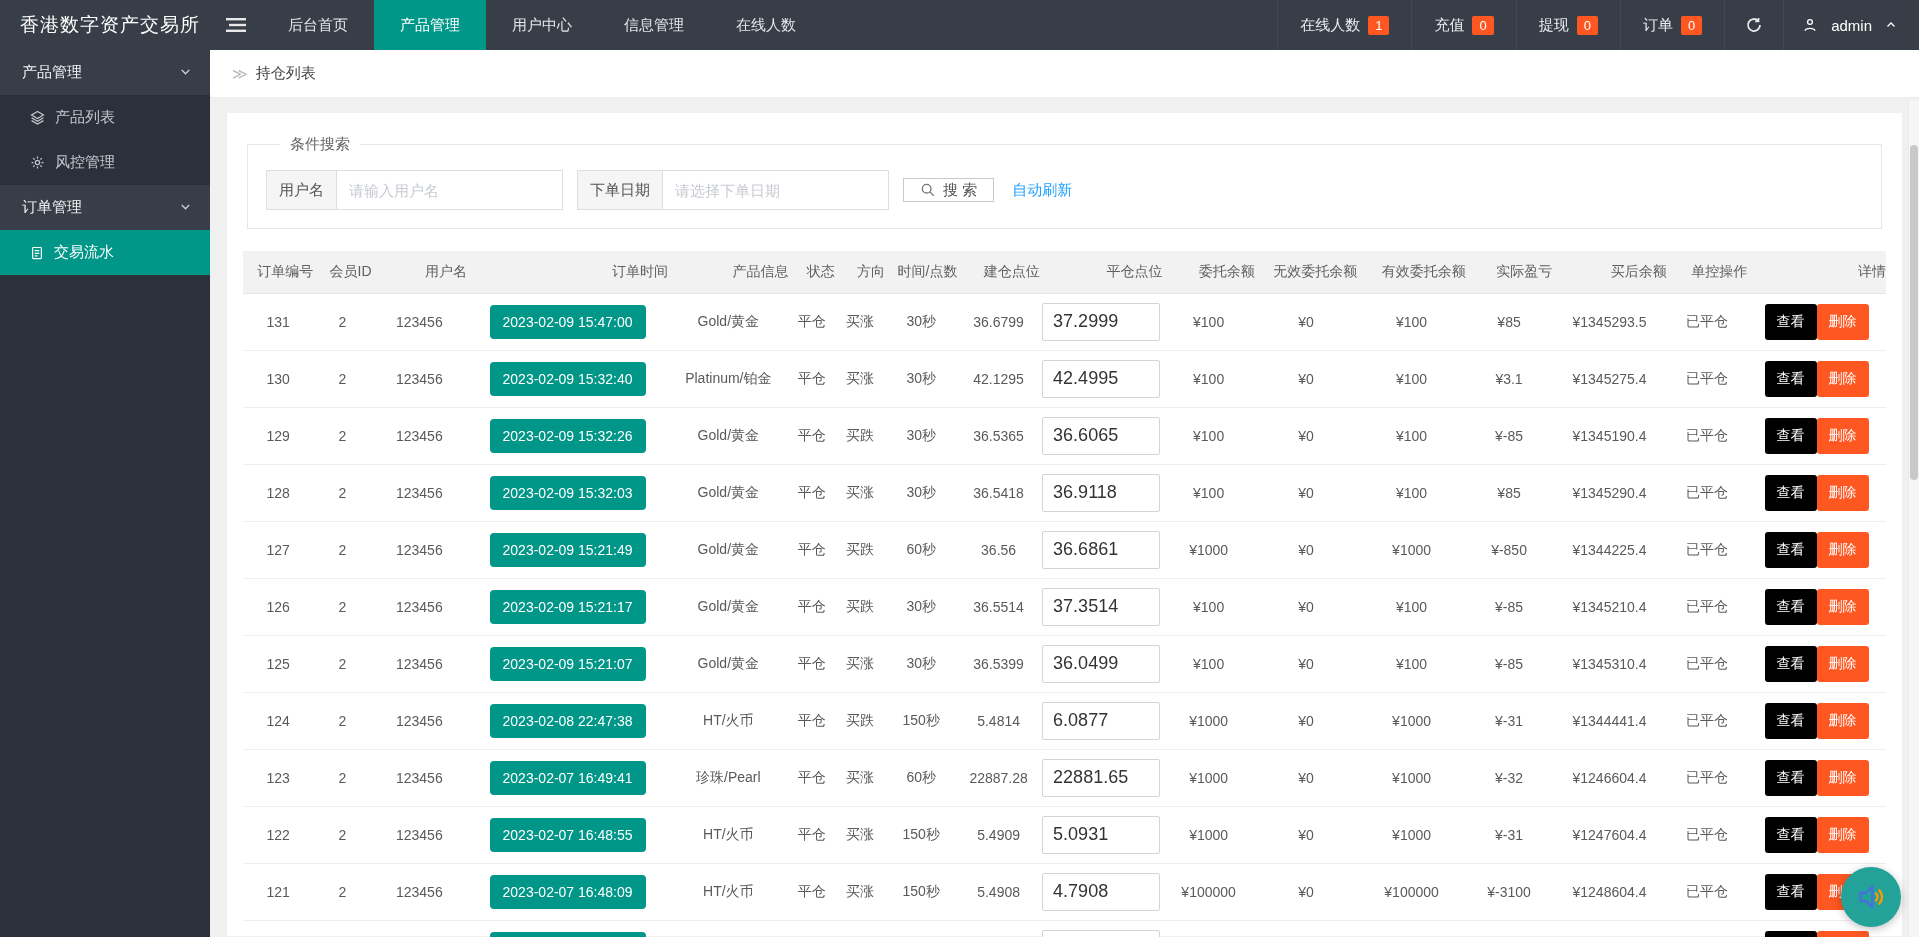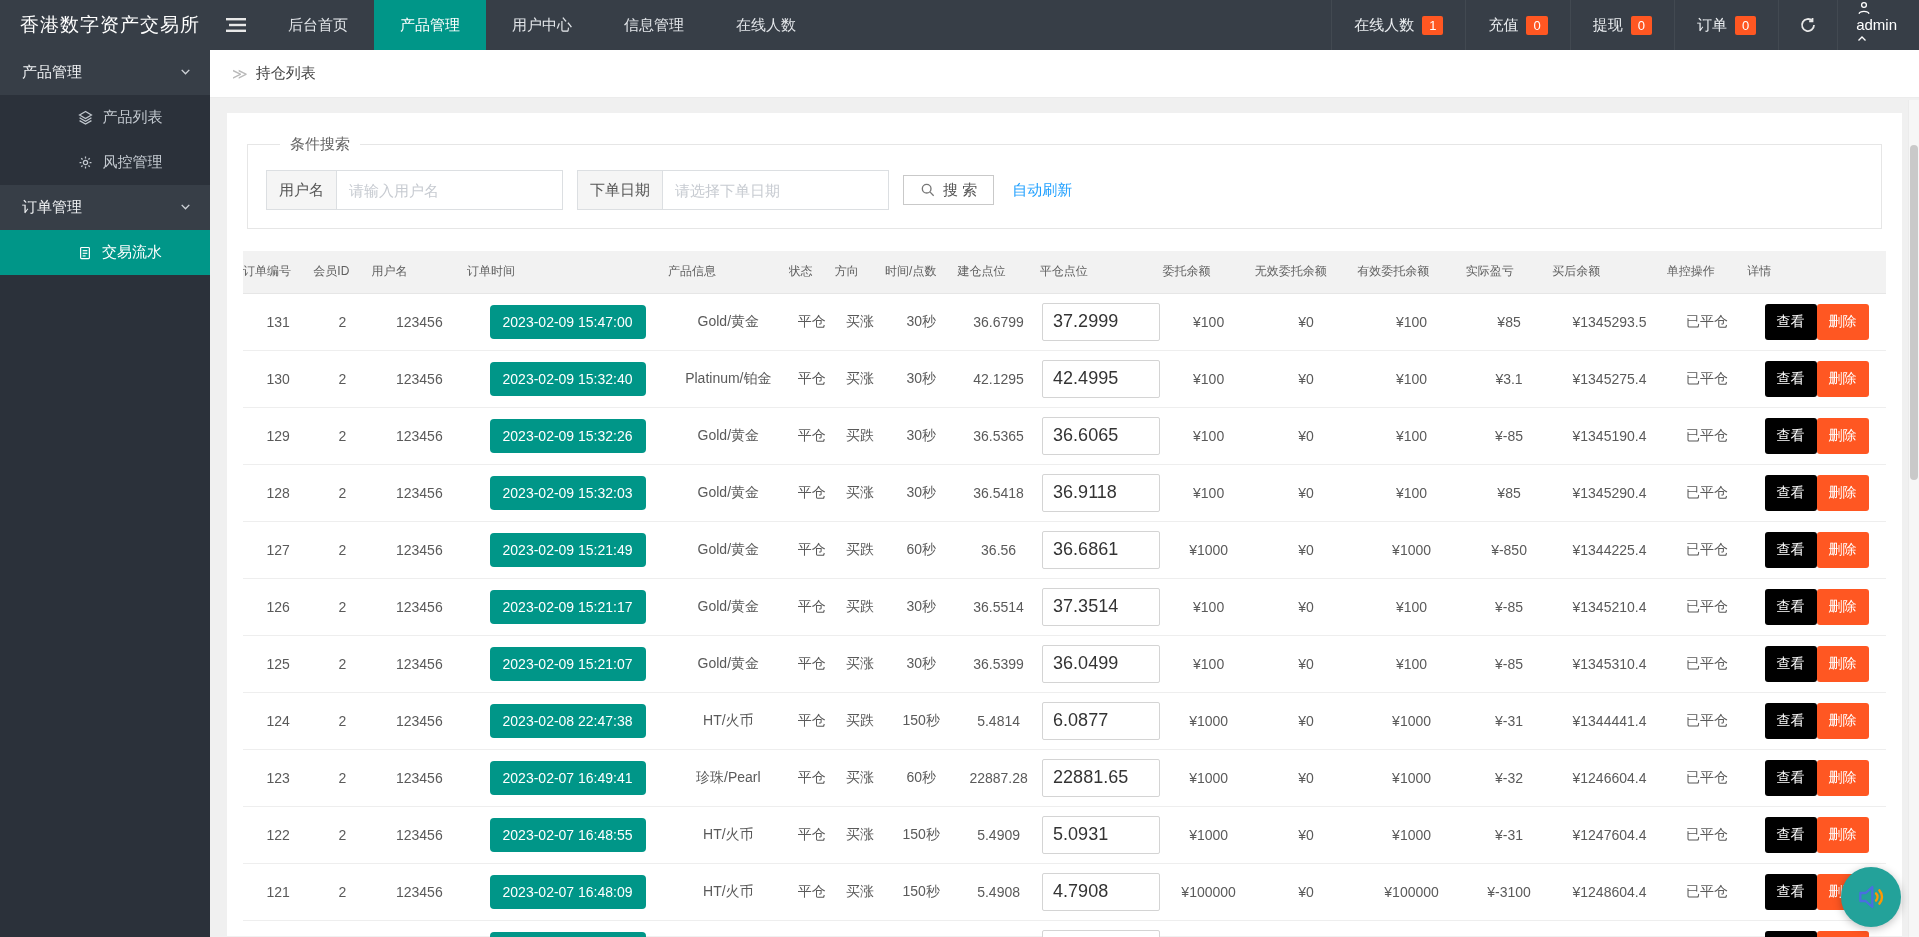--- a/index.html
+++ b/index.html
@@ -10,53 +10,53 @@
   .navbar { position:relative; height:50px; background:#373e47; display:flex; align-items:stretch; color:#fff; z-index:5; }
   .brand { width:210px; display:flex; align-items:center; padding-left:20px; font-size:19px; color:#fff; letter-spacing:1px; white-space:nowrap; }
   .nav-burger { width:52px; display:flex; align-items:center; justify-content:center; cursor:pointer; color:#e8e8e8; }
   .nav-menu { display:flex; align-items:stretch; }
   .nav-item { display:flex; align-items:center; padding:0 26px; color:#e3e6ea; cursor:pointer; font-size:15px; }
   .nav-item.active { background:#009688; color:#fff; }
   .nav-right { margin-left:auto; display:flex; align-items:stretch; }
   .nav-stat { display:flex; align-items:center; gap:8px; padding:0 22px; border-left:1px solid rgba(255,255,255,.06); cursor:pointer; font-size:15px; color:#eceff2; }
   .badge { background:#ff5722; color:#fff; font-size:13px; line-height:1; padding:3px 7px; border-radius:2px; }
   .nav-icon-btn { display:flex; align-items:center; padding:0 20px; border-left:1px solid rgba(255,255,255,.06); cursor:pointer; color:#e8e8e8; }
-  .nav-user { display:flex; gap:0; padding:0 22px 0 18px; border-left:1px solid rgba(255,255,255,.06); cursor:pointer; font-size:15px;flex-direction:column; }
+  .nav-user { display:flex; align-items:center; gap:13px; padding:0 22px 0 18px; border-left:1px solid rgba(255,255,255,.06); cursor:pointer; font-size:15px; }
 
   
   .main { display:flex; height:887px; }
   .sidebar { width:210px; background:#373e47; flex:none; display:flex; flex-direction:column; }
   .side-group { height:45px; display:flex; align-items:center; justify-content:space-between; padding:0 18px 0 22px; color:#f0f2f4; font-size:15px; cursor:pointer; background:#373e47; }
-  .side-item { height:45px; display:flex; align-items:center; gap:10px; padding-left:30px; color:#c2c8cf; font-size:15px; cursor:pointer; background:#2b313a;justify-content:center; }
+  .side-item { height:45px; display:flex; align-items:center; gap:10px; padding-left:30px; color:#c2c8cf; font-size:15px; cursor:pointer; background:#2b313a; }
   .side-item.active { background:#009688; color:#fff; }
   .side-item .ic { display:flex; align-items:center; }
   .side-rest { flex:1; background:#2b313a; }
   .sidebar .grp-chev { color:#cfd3d8; }
 
   .content { flex:1; display:flex; flex-direction:column; overflow:hidden; position:relative; }
   .breadcrumb-bar { height:48px; background:#fff; border-bottom:1px solid #ececec; display:flex; align-items:center; padding-left:22px; gap:8px; flex:none; }
   .crumb-caret { color:#b9b9b9; font-size:15px; }
   .crumb-title { color:#444; font-size:15px; }
   .page { flex:1; padding:14px 16px 0 16px; overflow:hidden; }
   .card { background:#fff; border:1px solid #f0f0f0; height:100%; padding:16px 16px 0 16px; }
 
   
   fieldset.search { border:1px solid #e6e6e6; margin:6px 4px 0 4px; padding:16px 18px 18px 18px; }
   fieldset.search legend { color:#666; font-size:15px; padding:0 10px; margin-left:14px; }
   .form-row { display:flex; align-items:center; gap:14px; }
   .input-group { display:flex; border:1px solid #dcdfe2; height:40px; background:#fff; }
   .input-group .ig-label { background:#f5f5f5; border-right:1px solid #dcdfe2; display:flex; align-items:center; padding:0 12px; color:#555; white-space:nowrap; font-size:15px; }
   .input-group input { border:none; outline:none; width:225px; padding:0 12px; font-size:15px; color:#333; font-family:inherit; }
   .input-group input::placeholder { color:#c7cbd1; }
-  .btn-search { display:flex; align-items:center; gap:7px; height:30px; padding:0 16px; background:#fff; border:1px solid #c9c9c9; color:#555; font-size:15px; cursor:pointer; font-family:inherit; }
+  .btn-search { display:flex; align-items:center; gap:7px; height:24px; padding:0 16px; background:#fff; border:1px solid #c9c9c9; color:#555; font-size:15px; cursor:pointer; font-family:inherit; }
   .link-refresh { color:#1e9fff; font-size:15px; cursor:pointer; margin-left:4px; text-decoration:none; }
 
   
   table.grid { width:100%; border-collapse:collapse; table-layout:fixed; margin-top:22px; }
-  table.grid th { background:#f2f2f2; height:42px; font-weight:normal; color:#5f5f5f; font-size:12px; text-align:left; border-bottom:1px solid #e6e6e6; white-space:nowrap; overflow:hidden; }
+  table.grid th { background:#f2f2f2; height:42px; font-weight:normal; color:#5f5f5f; font-size:14px; text-align:right; border-bottom:1px solid #e6e6e6; white-space:nowrap; overflow:hidden; }
   table.grid td { height:57px; text-align:center; border-bottom:1px solid #eee; color:#5a5a5a; font-size:14px; white-space:nowrap; overflow:hidden; }
   .time-badge { display:inline-block; background:#009688; color:#fff; padding:9px 13px; border-radius:4px; font-size:14px; }
   .money { color:#ff0000; }
   .pos { color:#ff0000; }
   .neg { color:#0a9c0a; }
   .dir-up { color:#ff1a1a; }
   .dir-down { color:#0a9c0a; }
   .ctl { color:#ff0000; }
   .close-input { width:118px; height:38px; border:1px solid #d4d4d4; border-radius:2px; padding:0 10px; font-size:18px; color:#333; outline:none; font-family:inherit; }
   .btn-view { background:#000000; border:none; color:#fff; padding:9px 12px; border-radius:3px; font-size:14px; cursor:pointer; font-family:Liberation Mono, monospace; }

